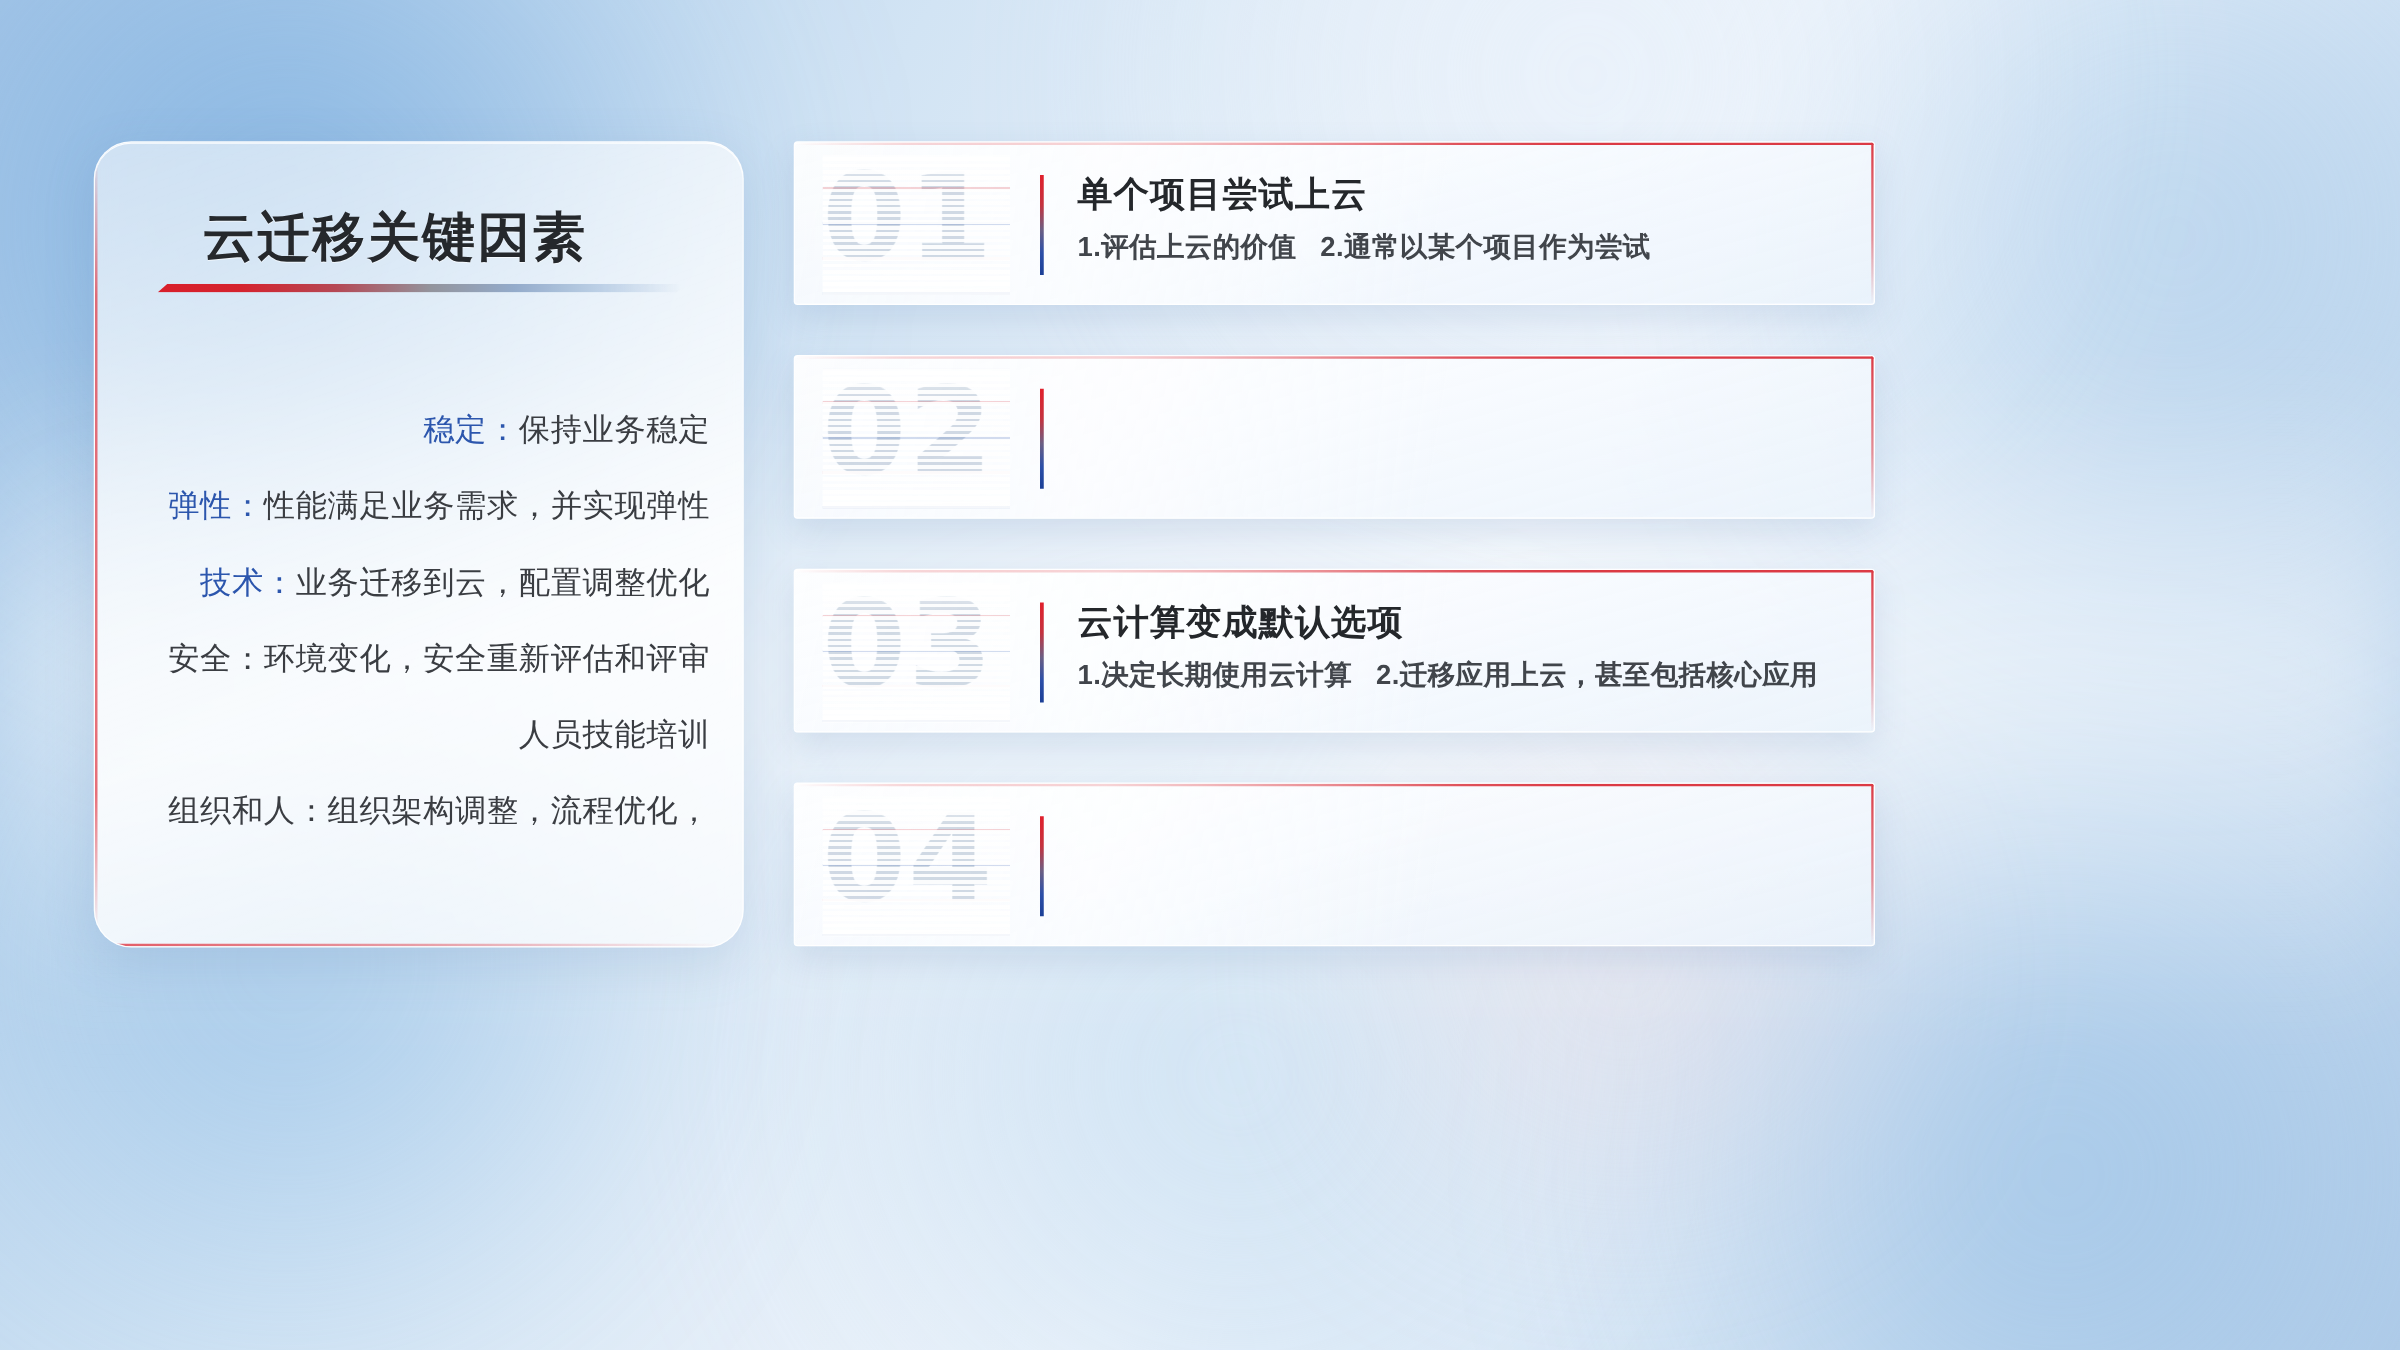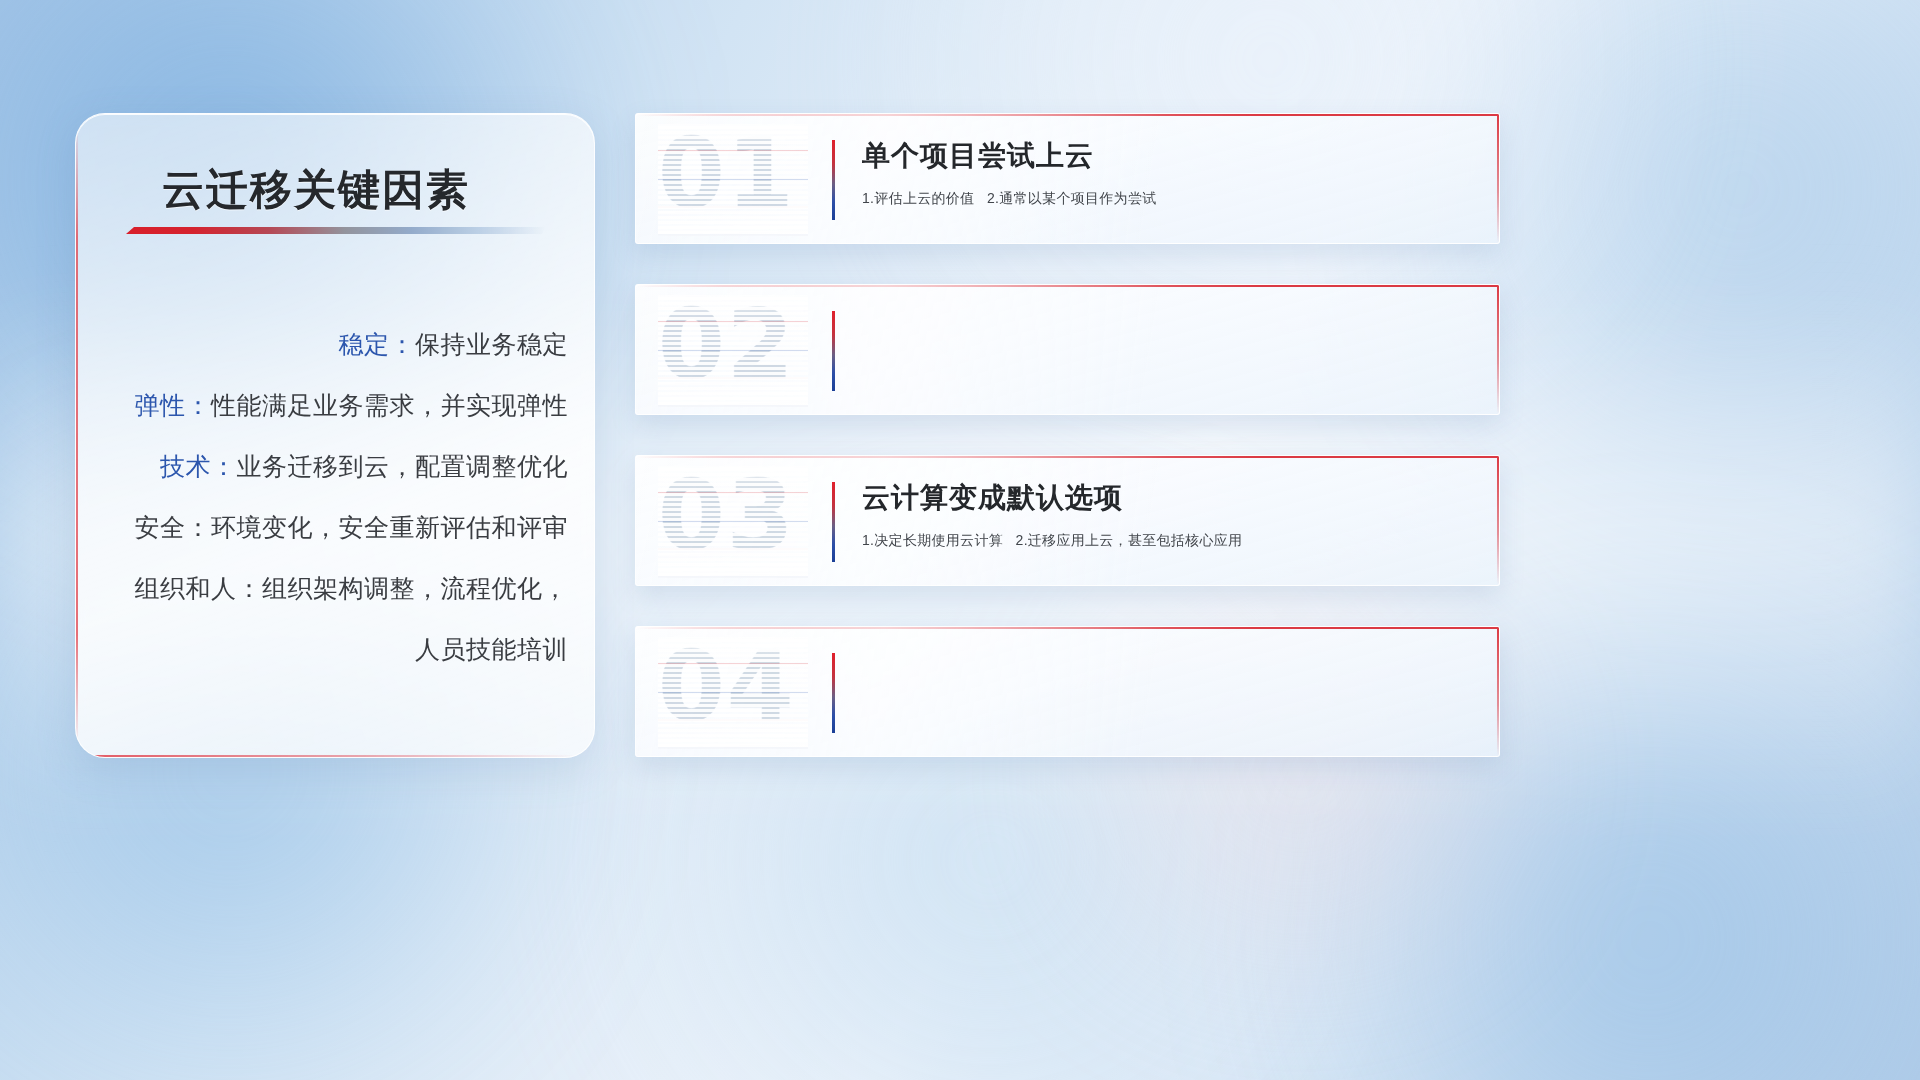--- a/index.html
+++ b/index.html
@@ -161,22 +161,22 @@
     position:absolute; left:196px; top:26px; width:3px; height:80px;
     background:linear-gradient(180deg,#e0202c 0%,#c4333f 30%,#6b5f84 55%,#2c4fa8 78%,#1b3f96 100%);
   }
   .card-text { position:absolute; left:226px; top:22px; right:30px; }
   .card-title {
     font-size:28px; font-weight:bold; color:#24272b;
     letter-spacing:1px; line-height:40px; white-space:nowrap;
   }
   .card-desc {
     margin-top:9px;
-    font-size:14px; color:#41454b; line-height:26px;
-    letter-spacing:.3px; white-space:pre; font-weight:normal;
+    font-size:22px; color:#41454b; line-height:26px;
+    letter-spacing:.3px; white-space:pre; font-weight:bold;
   }
 </style>
 </head>
 <body>
 
 <div id="bg">
   <div class="bg-base"></div>
   <div class="glow glow-a"></div>
   <div class="glow glow-b"></div>
   <div class="glow glow-c"></div>
@@ -192,22 +192,22 @@
   <section id="left-panel">
     <div class="edge-l"></div>
     <div class="edge-b"></div>
     <h1 class="panel-title">云迁移关键因素</h1>
     <div class="title-rule"></div>
     <div class="panel-list">
         <div class="panel-row accent"><span class="lbl">稳定：</span><span class="txt">保持业务稳定</span></div>
         <div class="panel-row accent"><span class="lbl">弹性：</span><span class="txt">性能满足业务需求，并实现弹性</span></div>
         <div class="panel-row accent"><span class="lbl">技术：</span><span class="txt">业务迁移到云，配置调整优化</span></div>
         <div class="panel-row plain"><span class="lbl">安全：</span><span class="txt">环境变化，安全重新评估和评审</span></div>
+        <div class="panel-row plain"><span class="lbl"></span><span class="txt">人员技能培训</span></div>
         <div class="panel-row plain"><span class="lbl">组织和人：</span><span class="txt">组织架构调整，流程优化，</span></div>
-        <div class="panel-row plain"><span class="lbl"></span><span class="txt">人员技能培训</span></div>
       </div>
   </section>
 
   <section id="cards">
       <article class="card">
         <div class="top-rule"></div>
         <div class="right-rule"></div>
         <div class="sheen"></div>
         <div class="num-wrap">
           <div class="num">01</div>

